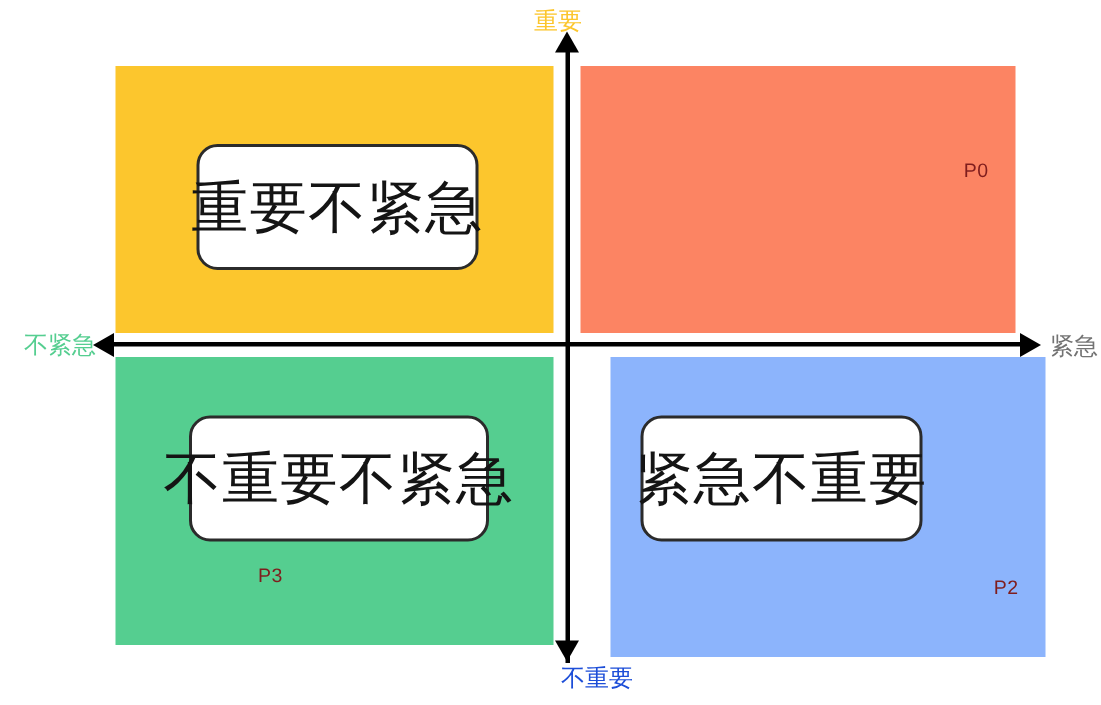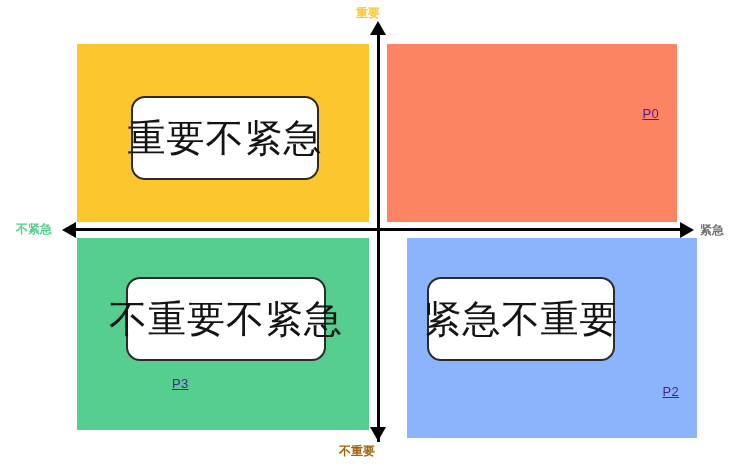--- a/index.html
+++ b/index.html
@@ -24,27 +24,26 @@
     box-sizing: border-box;
   }
   .quad-q1 { left: 77px;  top: 44px;  width: 292px; height: 178px; background: #FCC62D; }
   .quad-q0 { left: 387px; top: 44px;  width: 290px; height: 178px; background: #FC8463; }
   .quad-q3 { left: 77px;  top: 238px; width: 292px; height: 192px; background: #55CE90; }
   .quad-q2 { left: 407px; top: 238px; width: 290px; height: 200px; background: #8CB4FC; }
 
   
   .pcode {
     position: absolute;
-    color: #4c1d95;
+    color: #7f1d1d;
     font-size: 13px;
     font-weight: 400;
     letter-spacing: 0.3px;
     line-height: 1;
     white-space: nowrap;
-    text-decoration: underline;
   }
   .pcode-q1 { left: 95px;  top: 63px; }
   .pcode-q0 { right: 18px; top: 63px; }
   .pcode-q3 { left: 95px;  bottom: 40px; }
   .pcode-q2 { right: 18px; bottom: 40px; }
 
   
   .callout {
     position: absolute;
     box-sizing: border-box;
@@ -112,27 +111,27 @@
     left: 680px;
     top: 222px;
     border-top: 8px solid transparent;
     border-bottom: 8px solid transparent;
     border-left: 14px solid #000000;
   }
 
   
   .axis-label {
     position: absolute;
-    font-size: 12px;
-    font-weight: 700;
+    font-size: 16px;
+    font-weight: 400;
     line-height: 1;
     white-space: nowrap;
   }
   .label-top    { left: 356px; top: 7px;   color: #FCC62D; }
-  .label-bottom { left: 339px; top: 445px; color: #a16207; }
+  .label-bottom { left: 374px; top: 445px; color: #1d4ed8; }
   .label-left   { left: 16px;  top: 223px; color: #55CE90; text-align: center; }
   .label-right  { left: 700px; top: 224px; color: #737373; }
 </style>
 </head>
 <body>
 
 <div id="canvas">
 
   <div class="quad quad-q1">
     <span class="pcode pcode-q1">P1</span>

